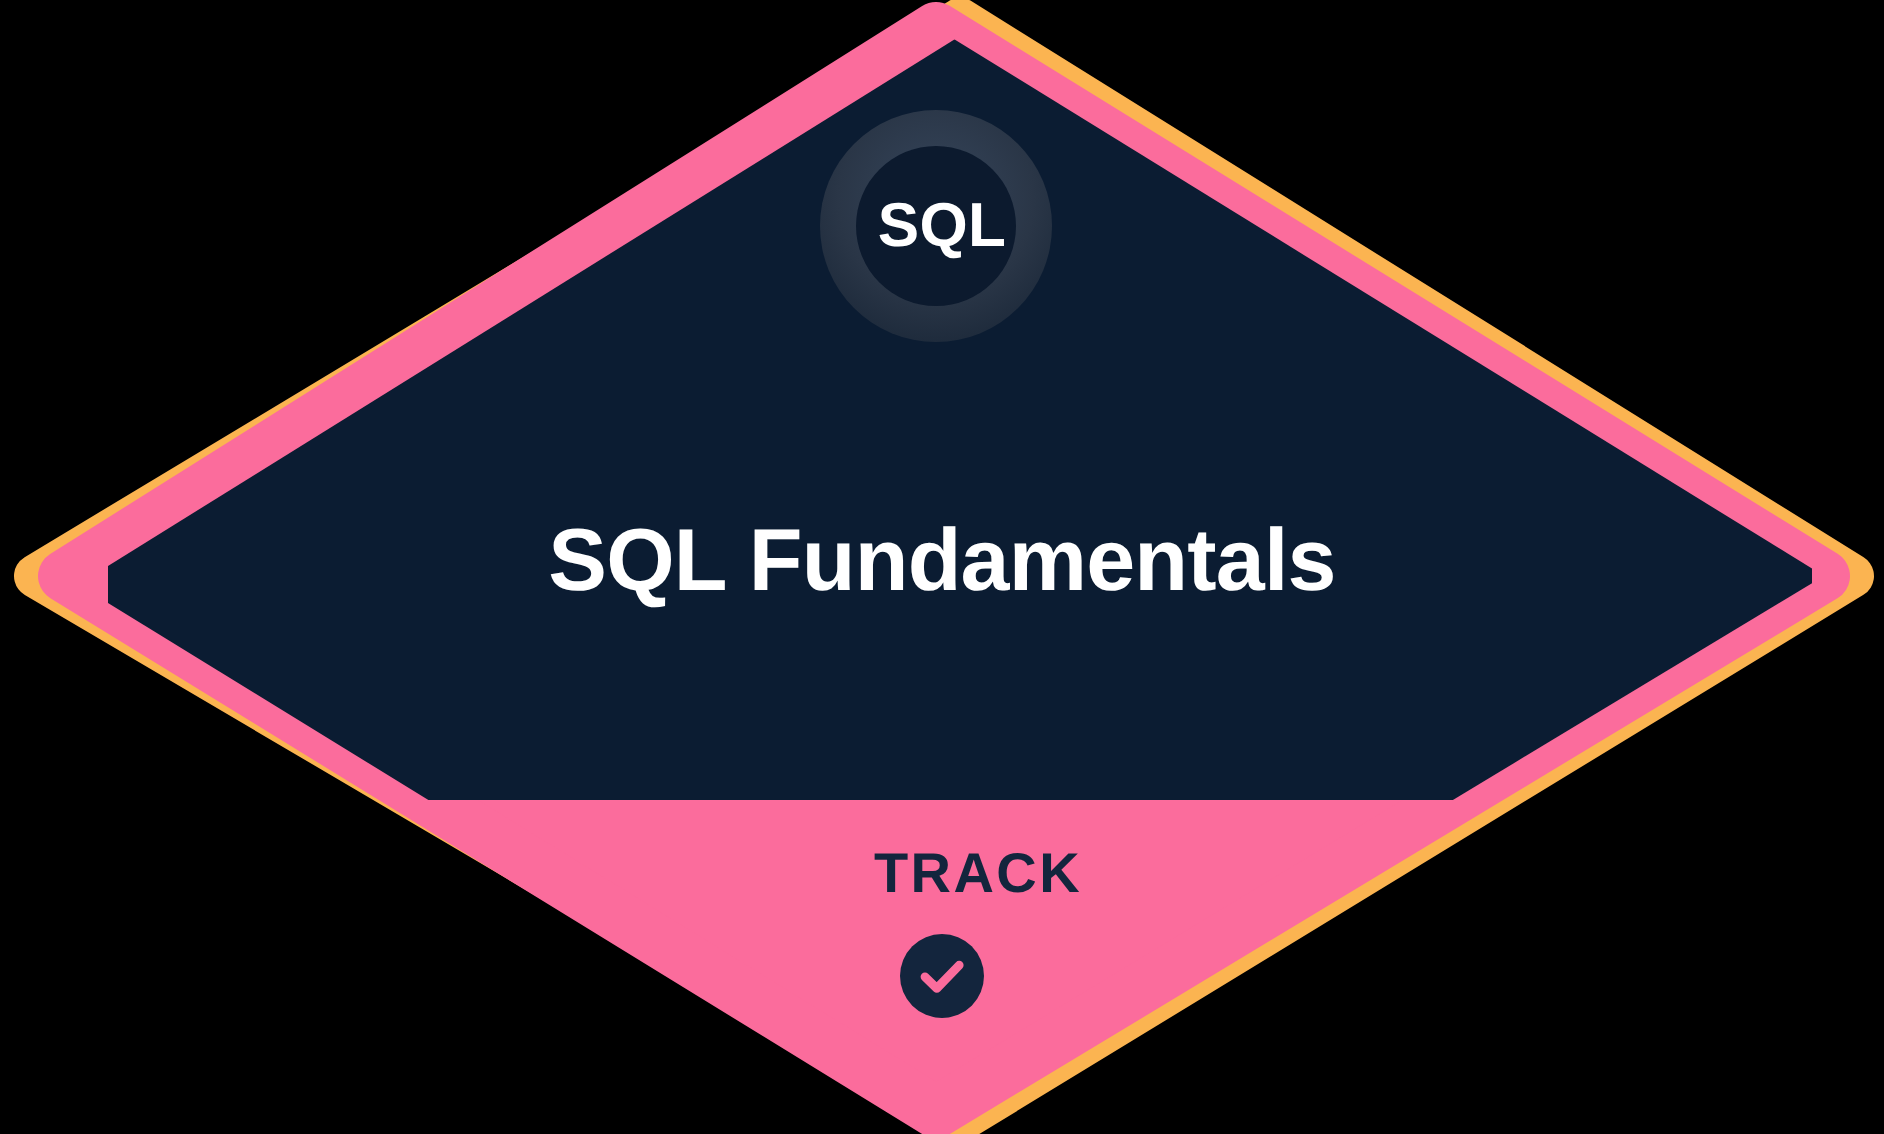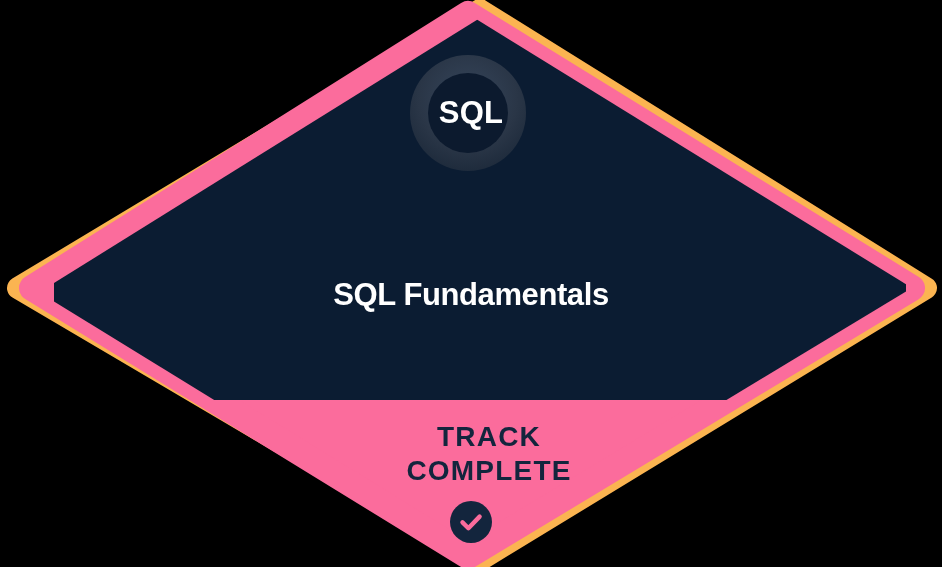--- a/index.html
+++ b/index.html
@@ -34,25 +34,25 @@
     left: 0;
     top: 0;
     width: 942px;
     height: 538px;
     pointer-events: none;
   }
 
   #track-title {
     position: absolute;
     left: 0;
-    top: 265px;
+    top: 251px;
     width: 942px;
     text-align: center;
     font-family: "Liberation Sans", sans-serif;
-    font-size: 31px;
+    font-size: 44px;
     font-weight: bold;
     letter-spacing: -0.4px;
     color: #ffffff;
     line-height: 60px;
     white-space: nowrap;
   }
 
   #sql-badge-label {
     position: absolute;
     left: 0;
@@ -127,21 +127,20 @@
   </svg>
 
   <div class="overlay">
 
     <div id="sql-badge-label">SQL</div>
 
     <div id="track-title">SQL Fundamentals</div>
 
     <div id="status-block">
       <div class="status-line">TRACK</div>
-      <div class="status-line">COMPLETE</div>
 
       <div id="check-badge-wrap">
         <svg width="42" height="42" viewBox="0 0 42 42">
           <circle cx="21" cy="21" r="21" fill="#13253d"></circle>
           <path d="M 12.5 21.4 L 18.4 27.2 L 29.6 15.6" fill="none" stroke="#fb6c9c" stroke-width="4.4" stroke-linecap="round" stroke-linejoin="round"></path>
         </svg>
       </div>
     </div>
 
   </div>

